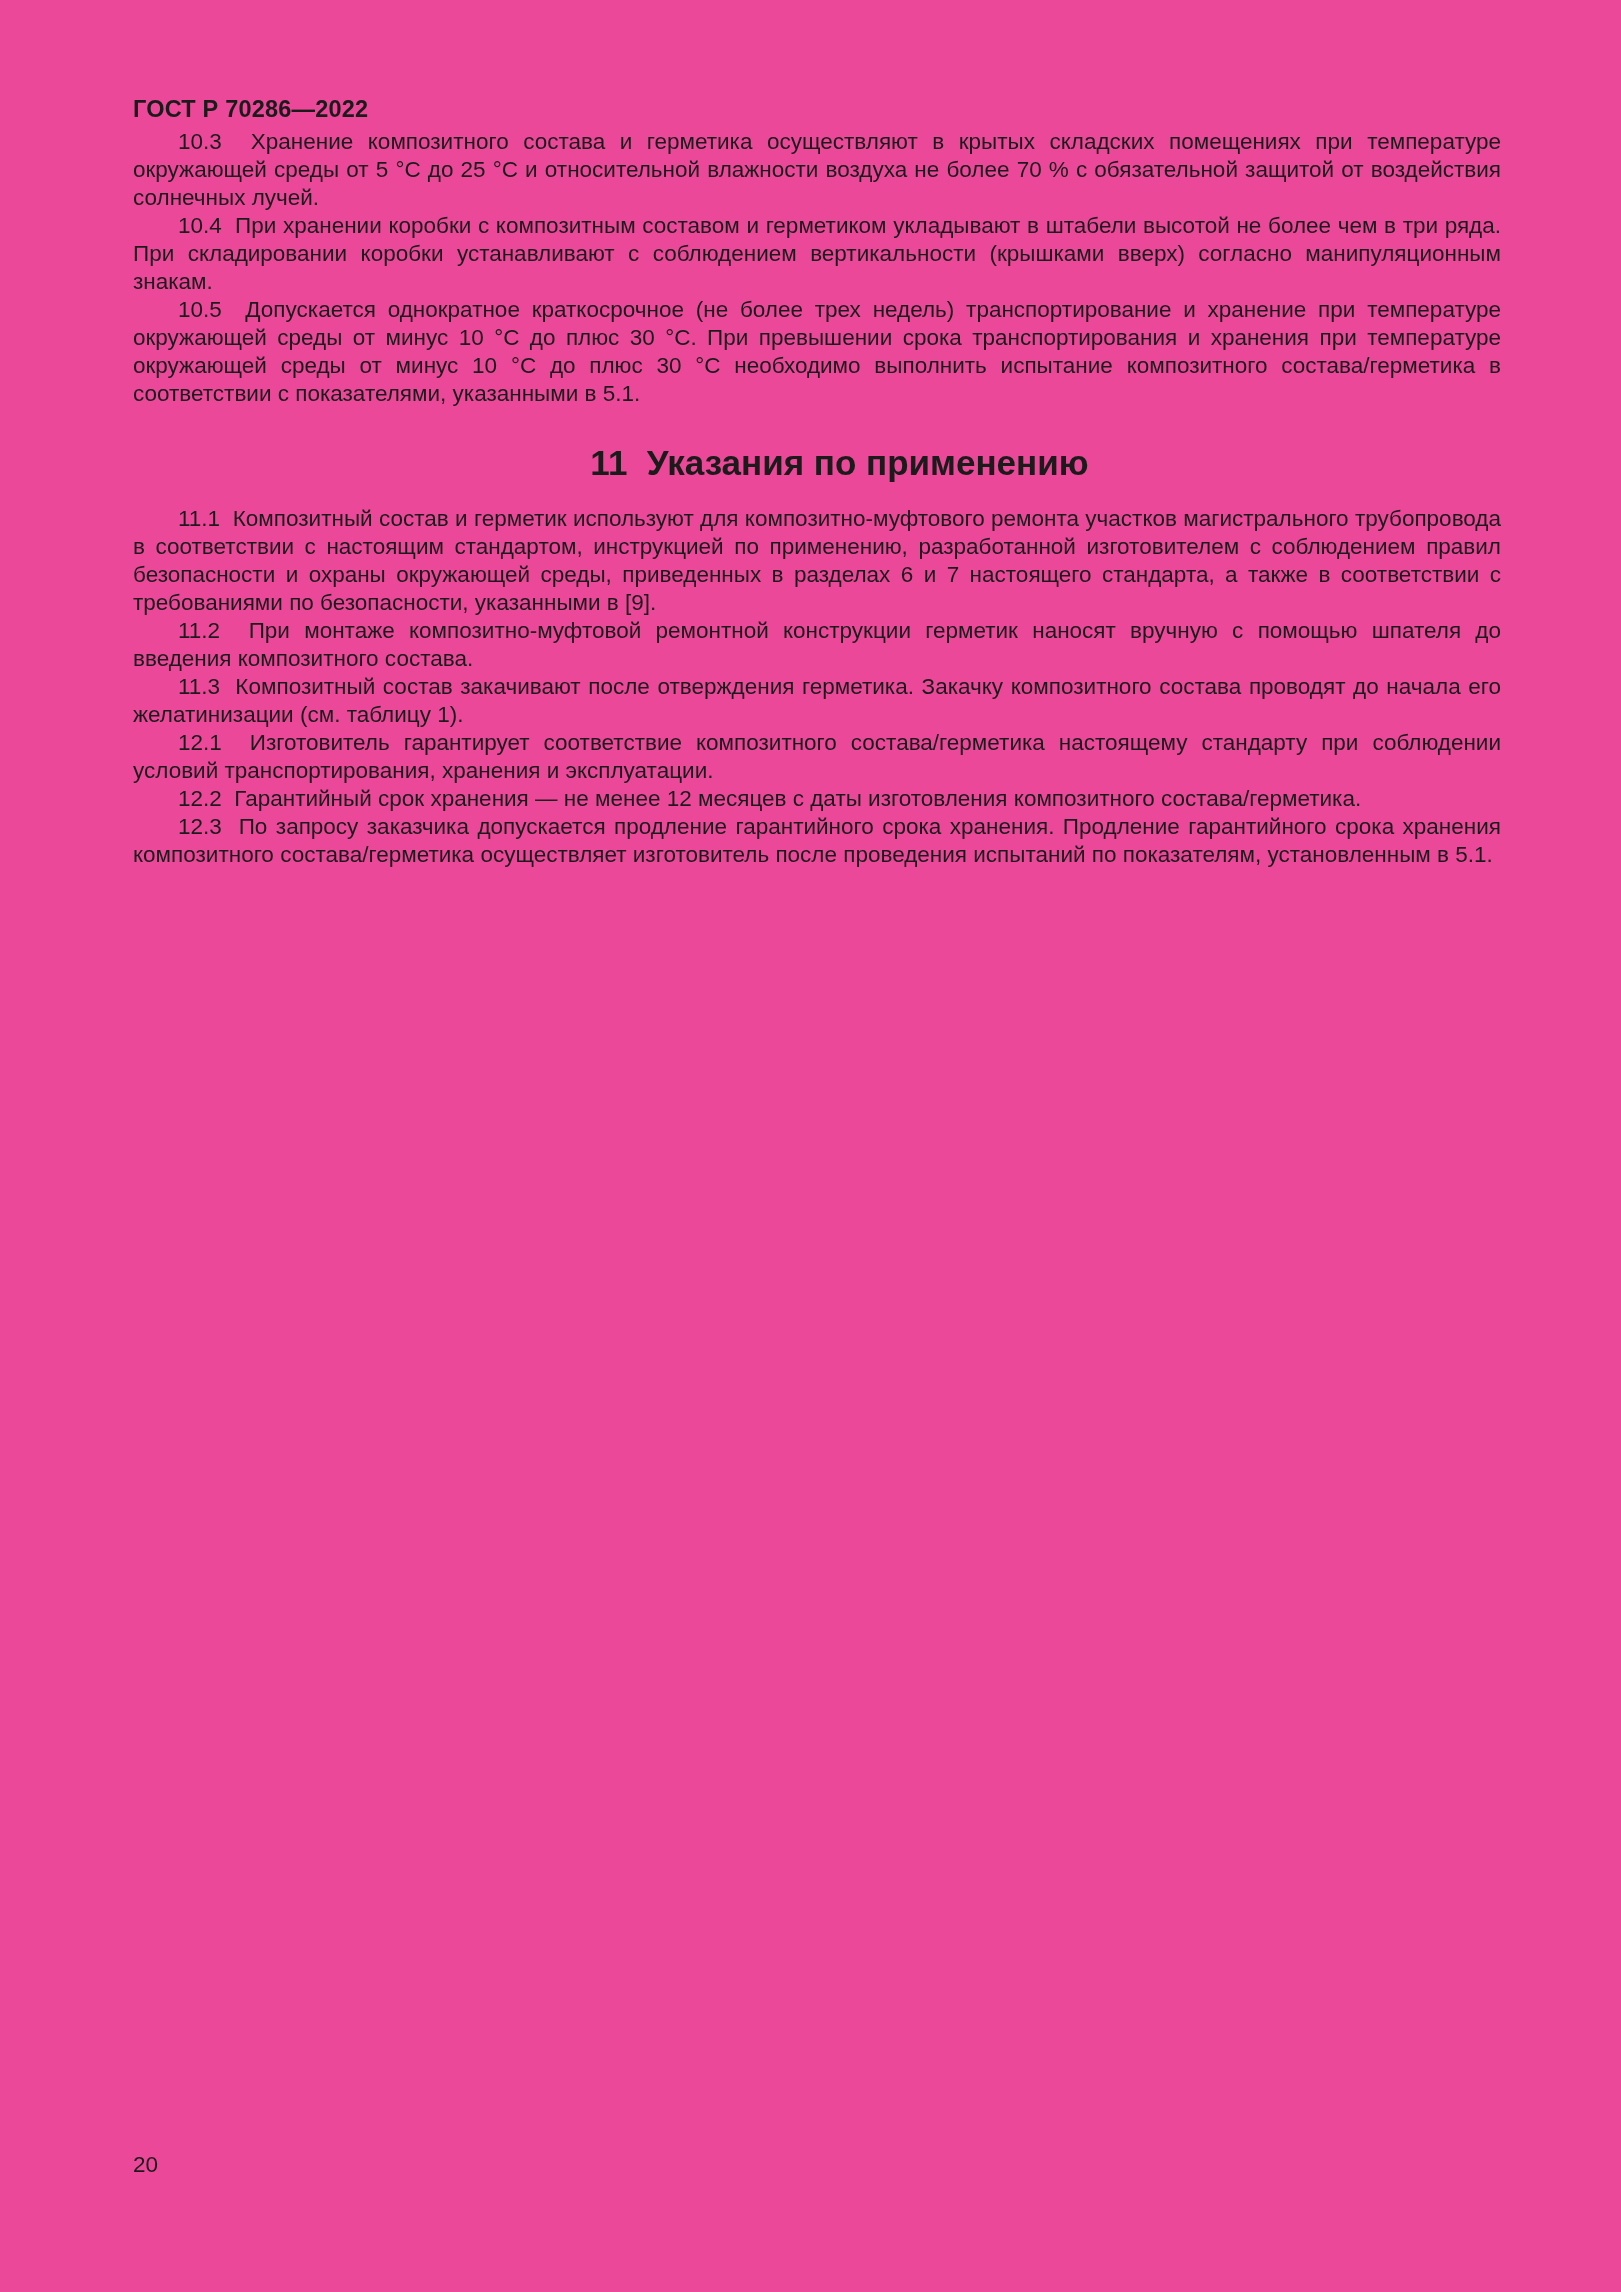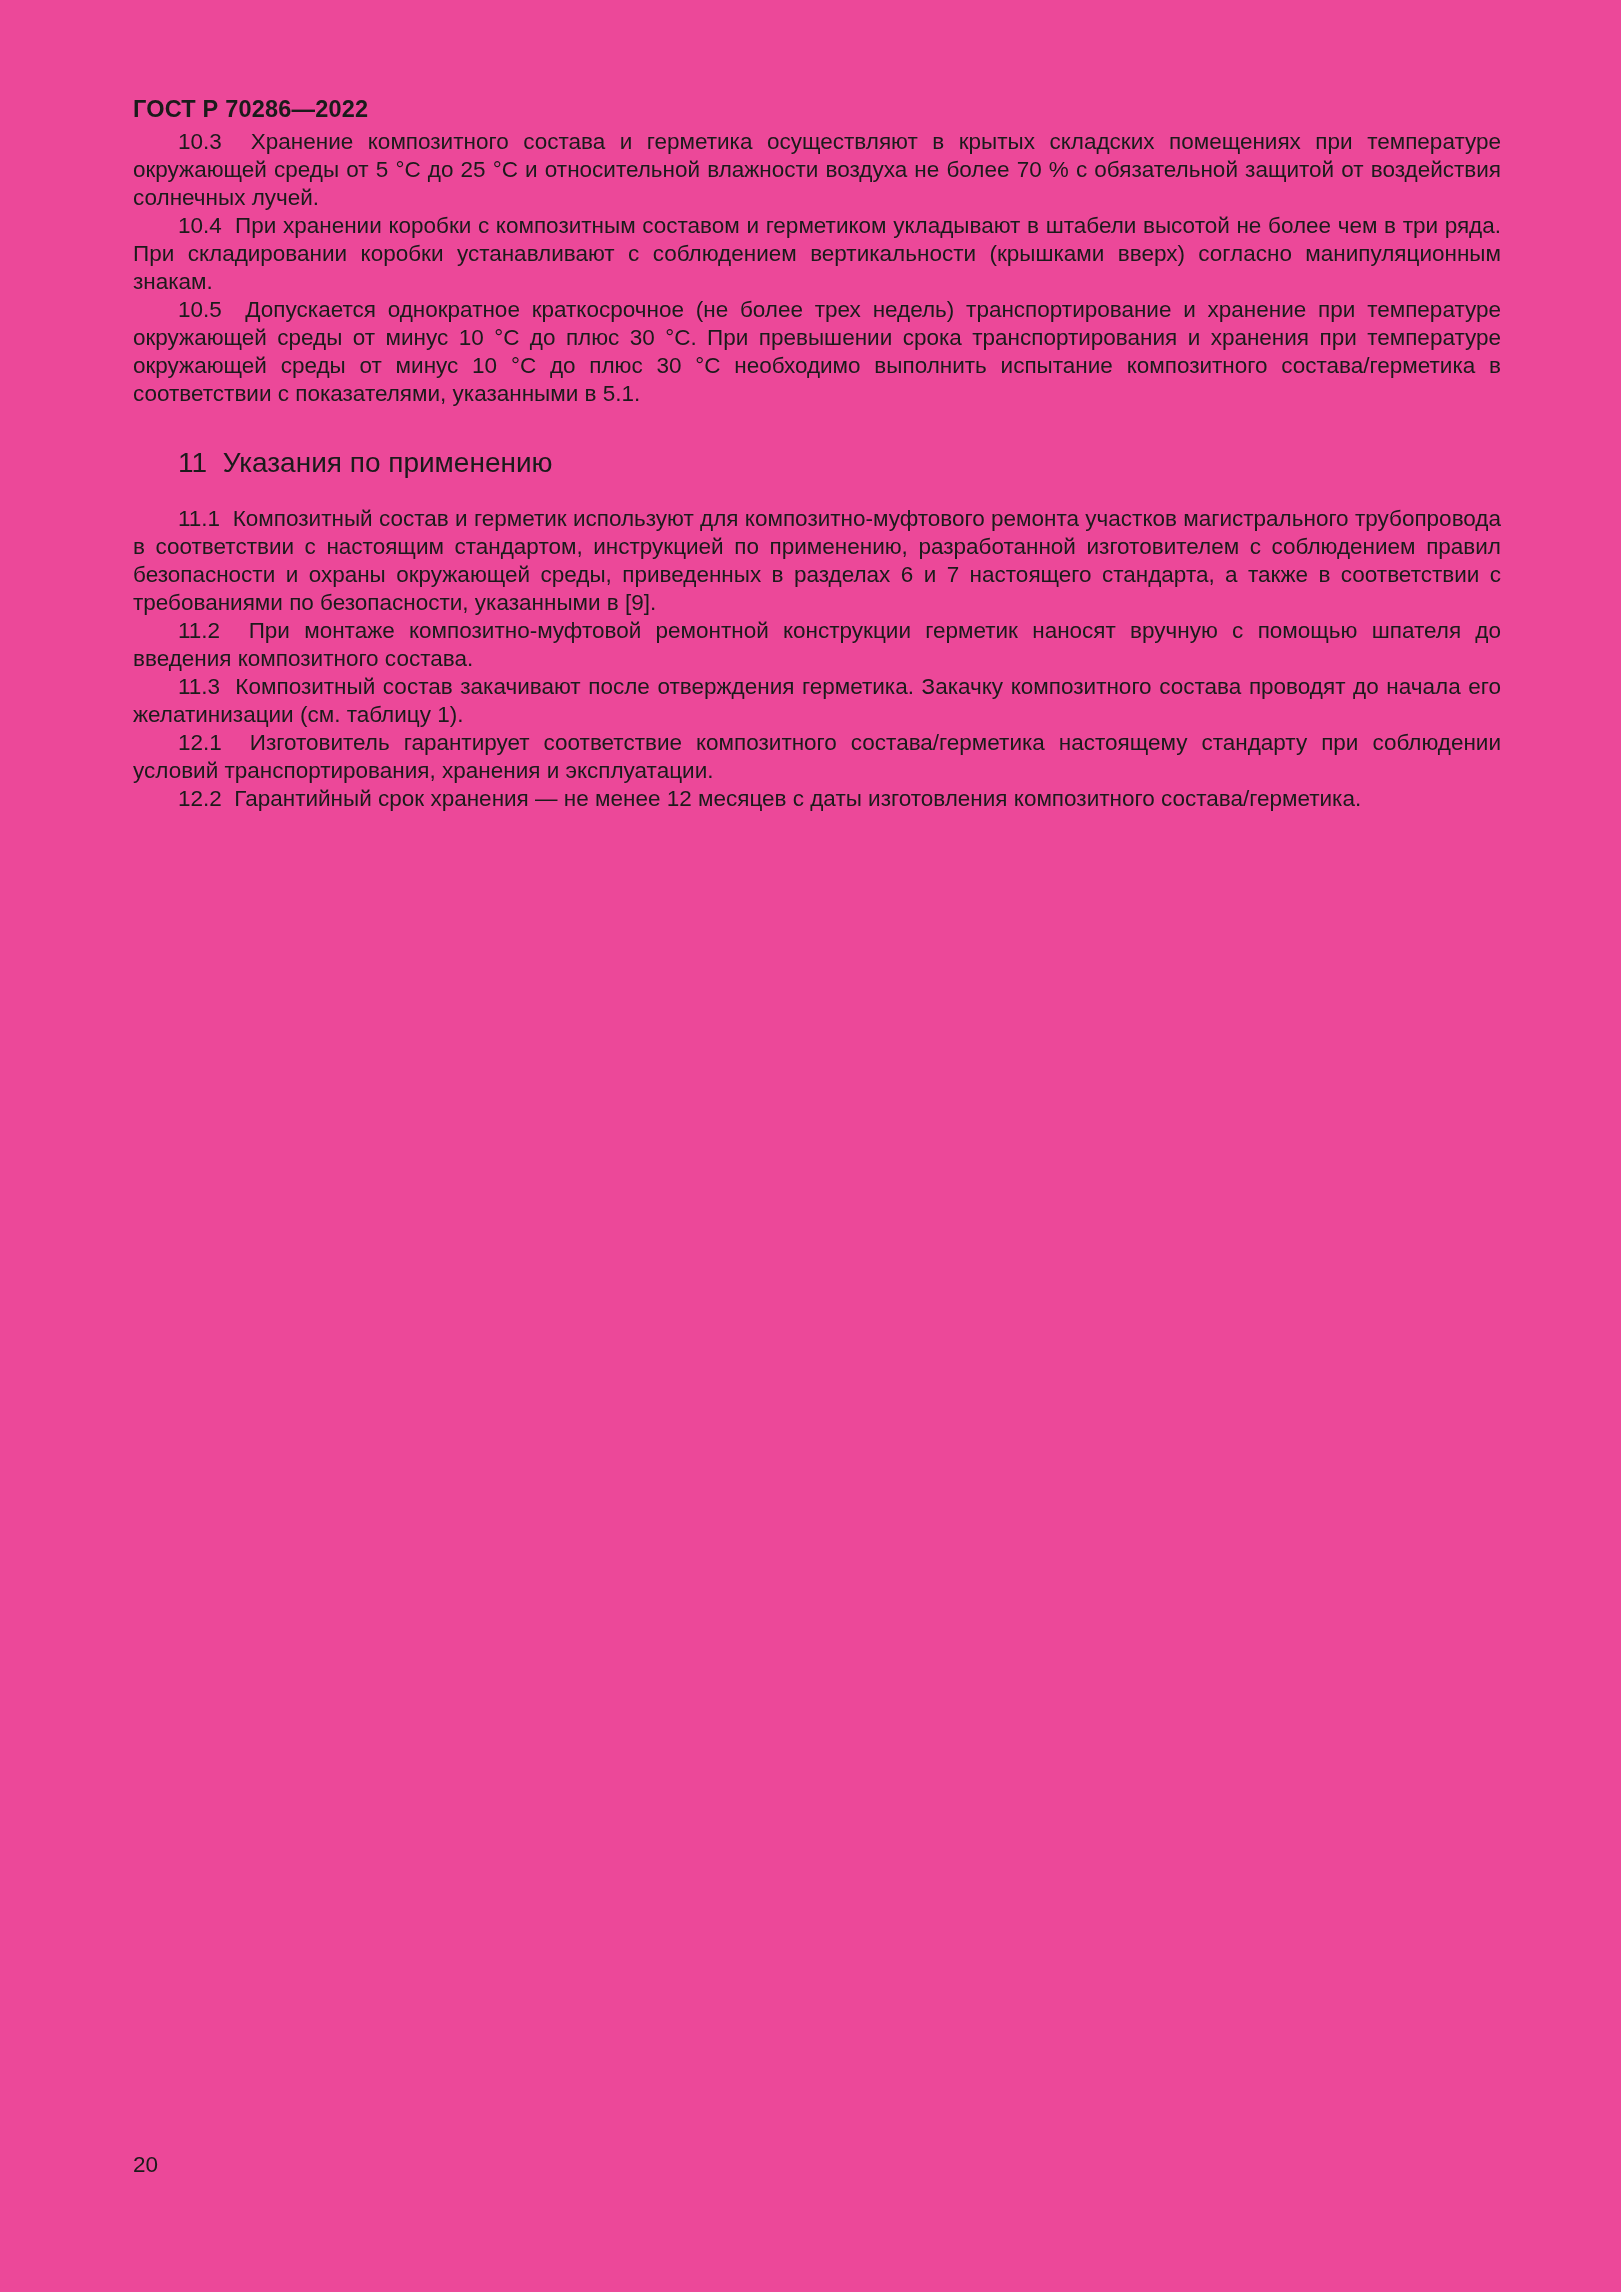--- a/index.html
+++ b/index.html
@@ -37,24 +37,24 @@
     width: 1368px;
     font-size: 22.5px;
     line-height: 28px;
     text-align: justify;
   }
   .para {
     margin: 0;
     text-indent: 45px;
   }
   .section-heading {
-    font-size: 28px;
+    font-size: 35px;
     line-height: 31px;
-    font-weight: normal;
-    text-align: left;
+    font-weight: bold;
+    text-align: center;
     margin: 39px 0 26.5px 0;
     padding-left: 45px;
   }
   .page-number {
     position: absolute;
     left: 133px;
     top: 2152px;
     font-size: 22.5px;
   }
 </style>
@@ -79,19 +79,20 @@
 
     <p class="para">11.2&nbsp; При монтаже композитно-муфтовой ремонтной конструкции герметик наносят вручную с помощью шпателя до введения композитного состава.</p>
 
     <p class="para">11.3&nbsp; Композитный состав закачивают после отверждения герметика. Закачку композитного состава проводят до начала его желатинизации (см. таблицу 1).</p>
 
 
     <p class="para">12.1&nbsp; Изготовитель гарантирует соответствие композитного состава/герметика настоящему стандарту при соблюдении условий транспортирования, хранения и эксплуатации.</p>
 
     <p class="para">12.2&nbsp; Гарантийный срок хранения — не менее 12 месяцев с даты изготовления композитного состава/герметика.</p>
 
+    <p class="para">12.3&nbsp; По запросу заказчика допускается продление гарантийного срока хранения. Продление гарантийного срока хранения композитного состава/герметика осуществляет изготовитель после проведения испытаний по показателям, установленным в 5.1.</p>
 
   </div>
 
   <div class="page-number">20</div>
 
 </div>
 
 
 </body></html>

